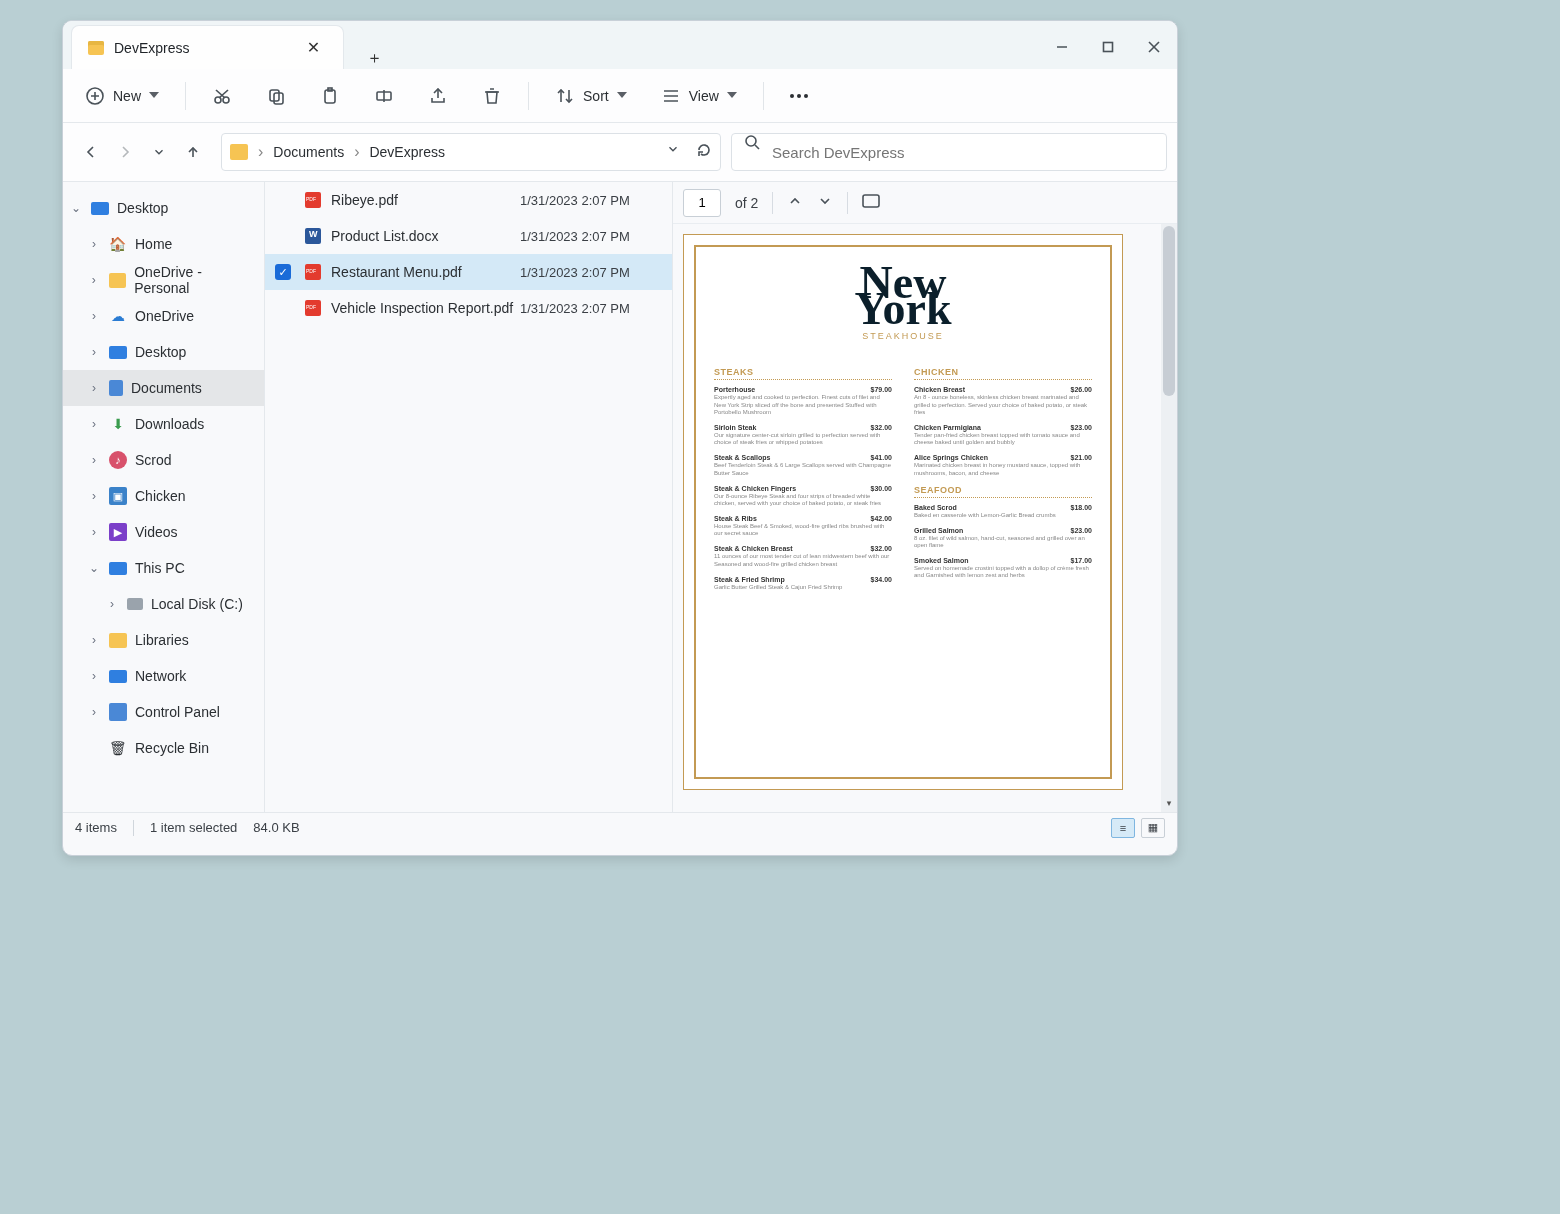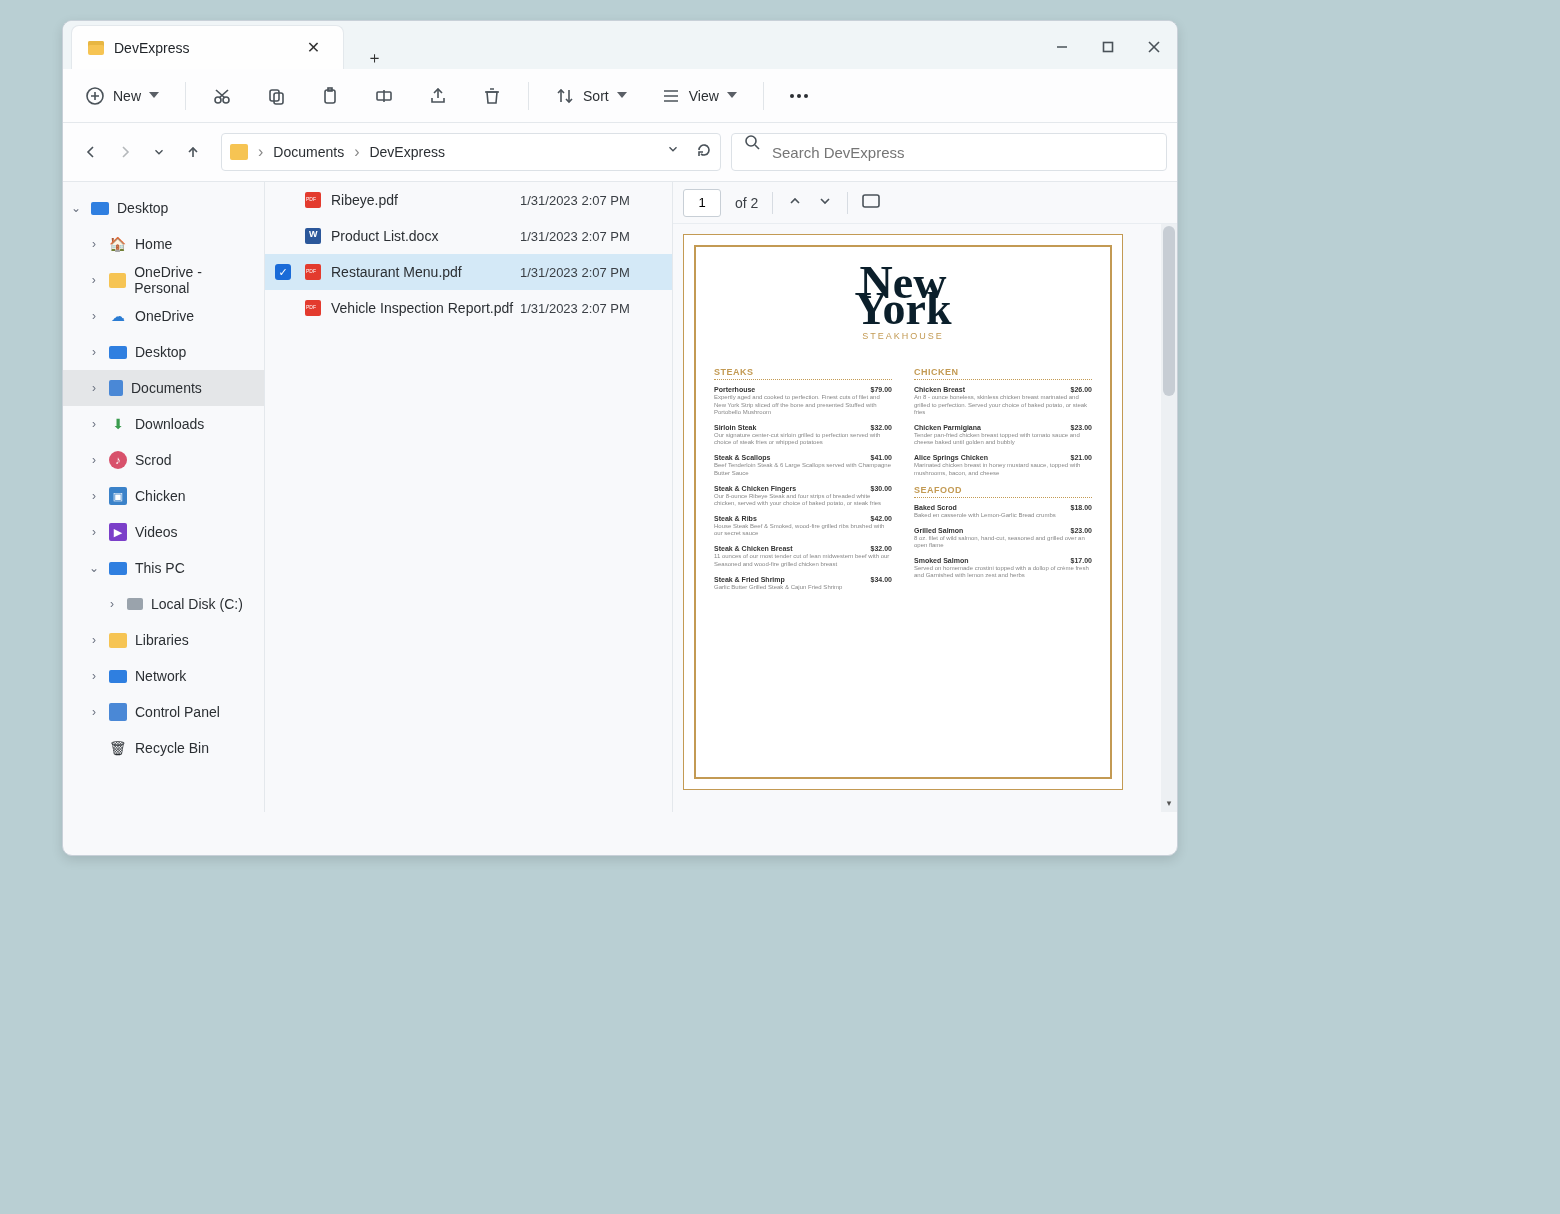--- a/index.html
+++ b/index.html
@@ -550,14 +550,24 @@
         </div>
         <div class="pv-scroll">
           <div class="pv-thumb"></div>
           <div class="pv-arrow-dn">▾</div>
         </div>
       </div>
     </div>
 
   </div>
 
+  <div class="status">
+    <span>4 items</span>
+    <span class="sep"></span>
+    <span>1 item selected</span>
+    <span>84.0 KB</span>
+    <div class="status-right">
+      <div class="view-btn active">≡</div>
+      <div class="view-btn">▦</div>
+    </div>
+  </div>
 
 </div>
 
 </body></html>

